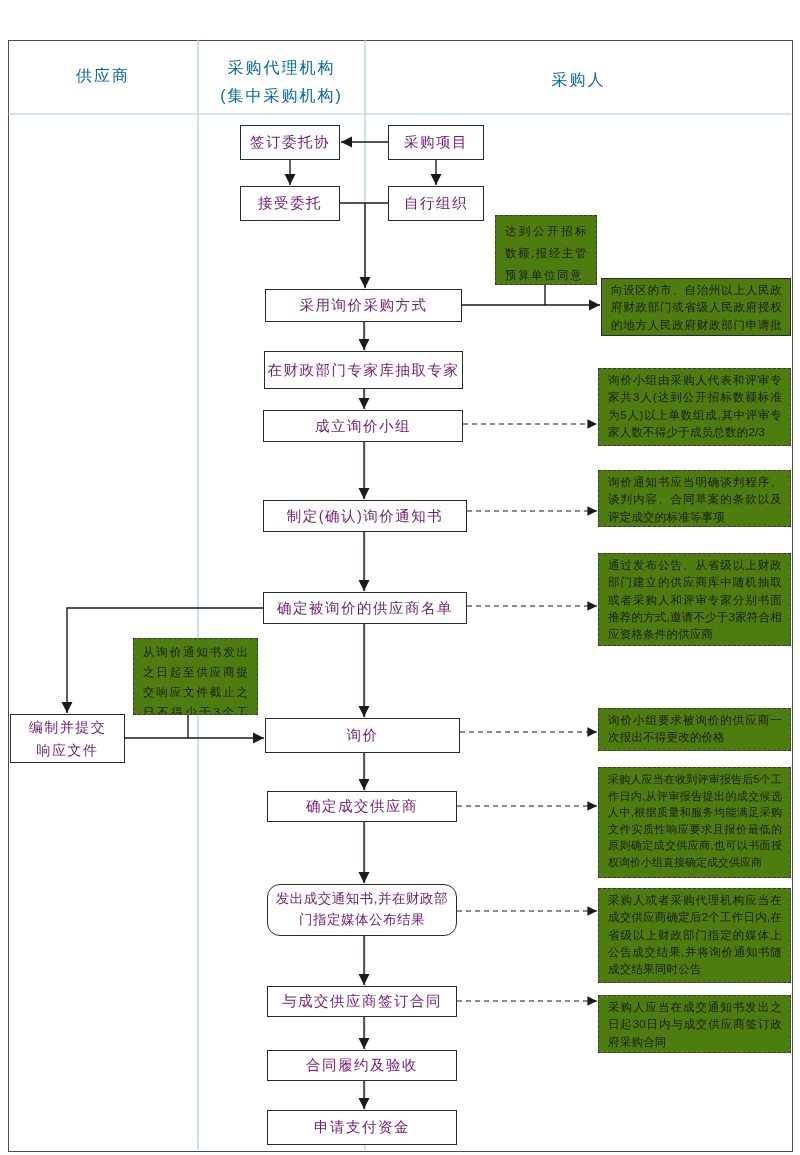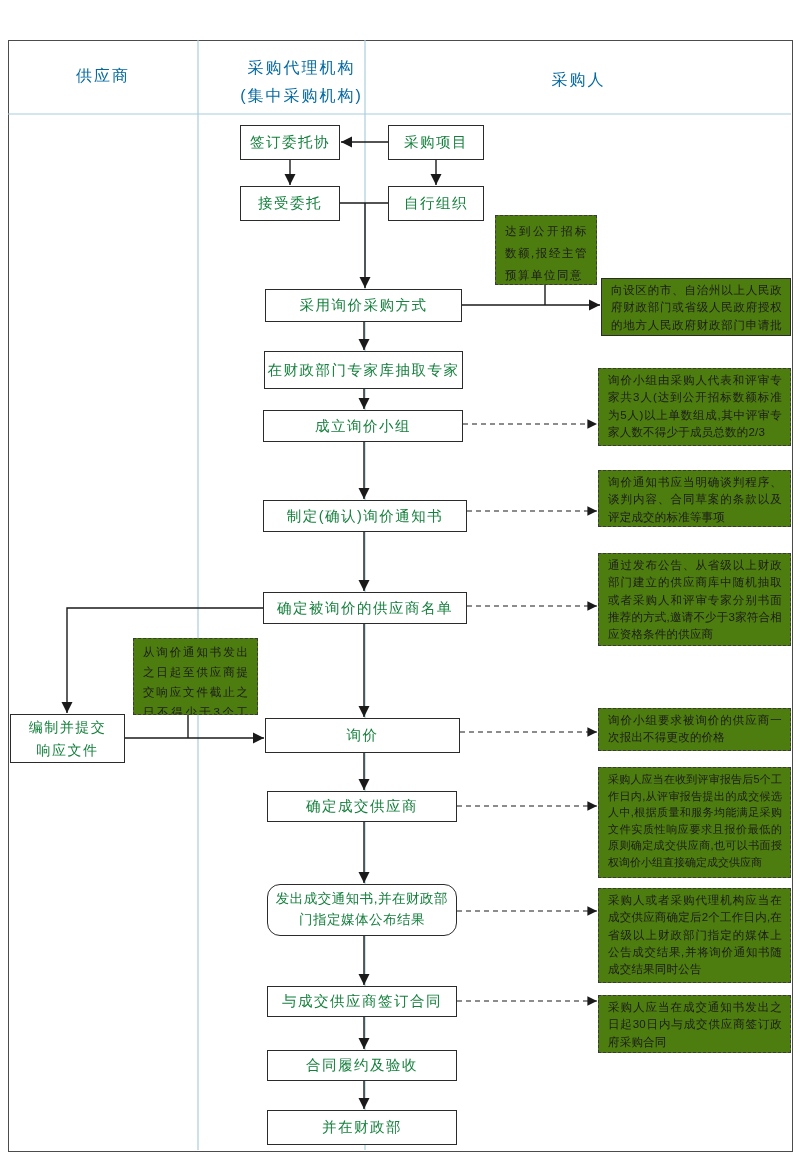--- a/index.html
+++ b/index.html
@@ -17,21 +17,21 @@
     border:1px solid #4c4c4c; box-sizing:content-box;
   }
   svg.connectors { position:absolute; left:0; top:0; width:800px; height:1155px; }
   .lane-h {
     position:absolute; text-align:center; font-size:16px; letter-spacing:2px; color:#0369a1;
     line-height:1.75;
   }
   .fbox {
     position:absolute; background:#fff; border:1px solid #2b2b2b; box-sizing:border-box;
     display:flex; flex-direction:column; align-items:center; justify-content:center;
-    text-align:center; font-size:14.5px; letter-spacing:1.5px; line-height:1.4; color:#15803d;
+    text-align:center; font-size:14.5px; letter-spacing:1.5px; line-height:1.4; color:#701a75;
   }
   .fbox.small-text { font-size:13.5px; letter-spacing:0.5px; }
   .note {
     position:absolute; background:#4d7c0f; border:1px dashed #3a3a3a; box-sizing:border-box;
     font-size:11.5px; line-height:1.5; letter-spacing:0.2px; padding:3px 8px 3px 9px;
     text-align:justify; color:#1c1c1c; overflow:hidden;
   }
   .note.solid { border-style:solid; border-color:#2b2b2b; }
   .note.tall-lines { line-height:1.9; letter-spacing:1.5px; padding-top:5px; }
   .note.dense { font-size:11px; letter-spacing:0; line-height:1.5; }
@@ -82,21 +82,21 @@
       <path d="M467,511 H597" marker-end="url(#arr)"></path>
       <path d="M467,606 H597" marker-end="url(#arr)"></path>
       <path d="M460,732 H597" marker-end="url(#arr)"></path>
       <path d="M457,806 H597" marker-end="url(#arr)"></path>
       <path d="M457,911 H597" marker-end="url(#arr)"></path>
       <path d="M457,1001 H597" marker-end="url(#arr)"></path>
     </g>
   </svg>
 
   <div class="lane-h" style="left:8px;top:62px;width:190px;">供应商</div>
-  <div class="lane-h" style="left:198px;top:54px;width:167px;padding-left:20px;">
+  <div class="lane-h" style="left:198px;top:54px;width:167px;">
     <div>采购代理机构</div>
     <div>(集中采购机构)</div>
   </div>
   <div class="lane-h" style="left:365px;top:66px;width:427px;">采购人</div>
 
   <div class="fbox" style="left:240px;top:125px;width:100px;height:35px;">签订委托协</div>
   <div class="fbox" style="left:388px;top:125px;width:96px;height:35px;">采购项目</div>
   <div class="fbox" style="left:240px;top:186px;width:100px;height:35px;">接受委托</div>
   <div class="fbox" style="left:388px;top:186px;width:96px;height:35px;">自行组织</div>
   <div class="fbox" style="left:265px;top:289px;width:197px;height:33px;">采用询价采购方式</div>
@@ -109,21 +109,21 @@
     <div>响应文件</div>
   </div>
   <div class="fbox" style="left:265px;top:718px;width:195px;height:35px;">询价</div>
   <div class="fbox" style="left:267px;top:791px;width:190px;height:31px;">确定成交供应商</div>
   <div class="fbox small-text" style="left:267px;top:884px;width:190px;height:52px;line-height:1.55;border-radius:13px;">
     <div>发出成交通知书,并在财政部</div>
     <div>门指定媒体公布结果</div>
   </div>
   <div class="fbox" style="left:267px;top:986px;width:190px;height:31px;">与成交供应商签订合同</div>
   <div class="fbox" style="left:267px;top:1050px;width:190px;height:31px;">合同履约及验收</div>
-  <div class="fbox" style="left:267px;top:1110px;width:190px;height:35px;">并在财政部</div>
+  <div class="fbox" style="left:267px;top:1110px;width:190px;height:35px;">申请支付资金</div>
 
   <div class="note tall-lines" style="left:495px;top:215px;width:102px;height:70px;">达到公开招标数额,报经主管预算单位同意</div>
   <div class="note solid" style="left:601px;top:278px;width:190px;height:58px;">向设区的市、自治州以上人民政府财政部门或省级人民政府授权的地方人民政府财政部门申请批准</div>
   <div class="note" style="left:598px;top:368px;width:193px;height:78px;">询价小组由采购人代表和评审专家共3人(达到公开招标数额标准为5人)以上单数组成,其中评审专家人数不得少于成员总数的2/3</div>
   <div class="note" style="left:598px;top:470px;width:193px;height:57px;">询价通知书应当明确谈判程序、谈判内容、合同草案的条款以及评定成交的标准等事项</div>
   <div class="note" style="left:598px;top:553px;width:193px;height:93px;">通过发布公告、从省级以上财政部门建立的供应商库中随机抽取或者采购人和评审专家分别书面推荐的方式,邀请不少于3家符合相应资格条件的供应商</div>
   <div class="note" style="left:133px;top:638px;width:125px;height:77px;line-height:1.75;letter-spacing:1px;">从询价通知书发出之日起至供应商提交响应文件截止之日不得少于3个工作日</div>
   <div class="note" style="left:598px;top:708px;width:193px;height:43px;">询价小组要求被询价的供应商一次报出不得更改的价格</div>
   <div class="note dense" style="left:598px;top:767px;width:193px;height:111px;">采购人应当在收到评审报告后5个工作日内,从评审报告提出的成交候选人中,根据质量和服务均能满足采购文件实质性响应要求且报价最低的原则确定成交供应商,也可以书面授权询价小组直接确定成交供应商</div>
   <div class="note" style="left:598px;top:888px;width:193px;height:95px;">采购人或者采购代理机构应当在成交供应商确定后2个工作日内,在省级以上财政部门指定的媒体上公告成交结果,并将询价通知书随成交结果同时公告</div>

